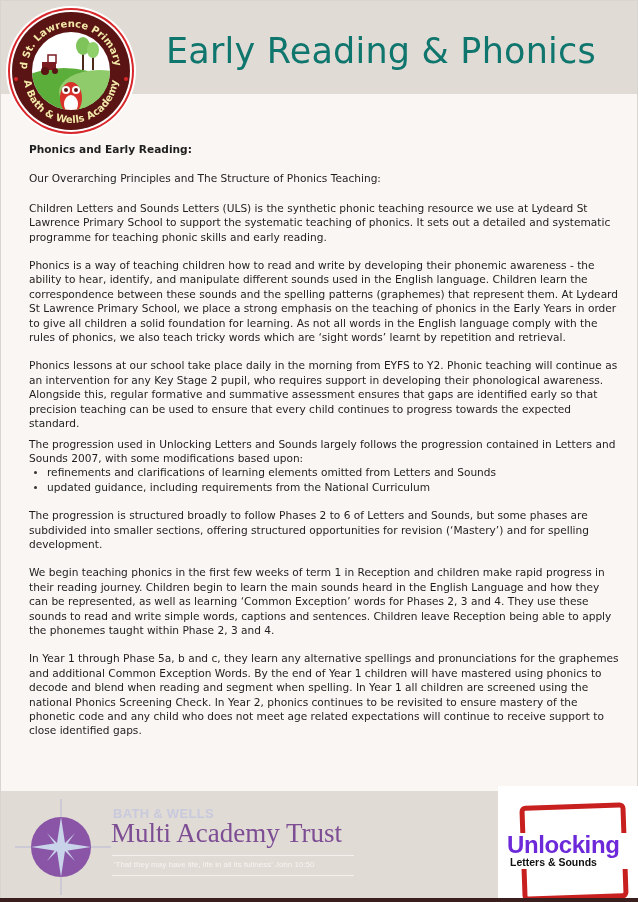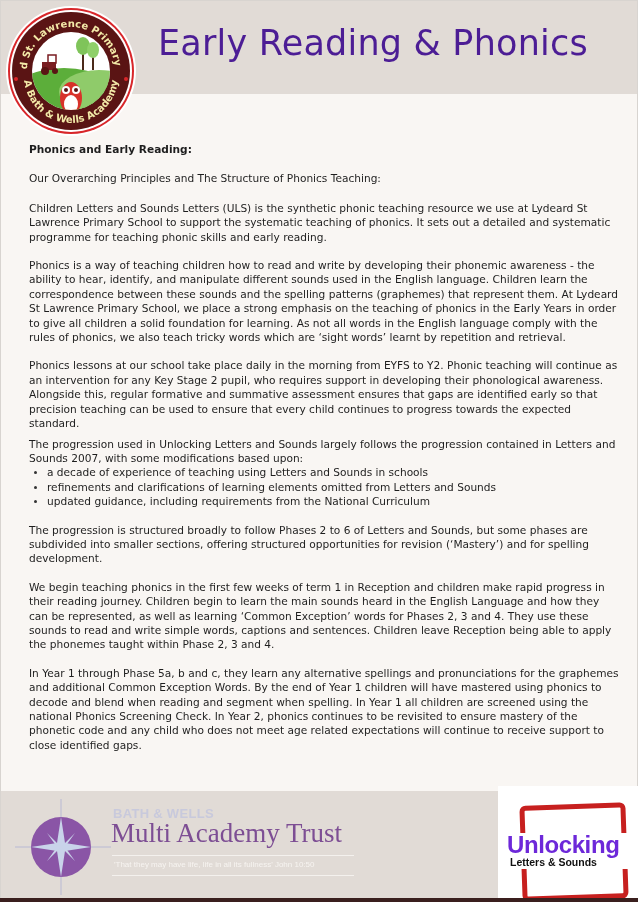--- a/index.html
+++ b/index.html
@@ -17,21 +17,21 @@
       background: #f9f6f3;
     }
     .header-band {
       position: absolute; left: 0; top: 0; width: 636px; height: 93px;
       background: #e1dbd6;
     }
     .title {
       position: absolute; left: 157px; top: 22px;
       font-family: "DejaVu Sans", sans-serif;
       font-size: 35px; font-weight: normal; letter-spacing: 0.2px;
-      color: #4c1d95; white-space: nowrap; margin: 0;
+      color: #0f766e; white-space: nowrap; margin: 8px;
     }
     .school-logo {
       position: absolute; left: 3px; top: 3px; width: 134px; height: 134px;
     }
     .content {
       position: absolute; left: 28px; top: 141px; width: 590px;
       font-size: 10.6px; line-height: 14.4px; color: #1e1e1e;
     }
     .content p { margin: 0; }
     .heading-bold { font-weight: bold; margin-bottom: 15px !important; }
@@ -143,21 +143,20 @@
   <h1 class="title">Early Reading &amp; Phonics</h1>
 
   <div class="content">
     <p class="heading-bold">Phonics and Early Reading:</p>
     <p class="subheading">Our Overarching Principles and The Structure of Phonics Teaching:</p>
     <p class="para">Children Letters and Sounds Letters (ULS) is the synthetic phonic teaching resource we use at Lydeard St Lawrence Primary School to support the systematic teaching of phonics. It sets out a detailed and systematic programme for teaching phonic skills and early reading.</p>
     <p class="para">Phonics is a way of teaching children how to read and write by developing their phonemic awareness - the ability to hear, identify, and manipulate different sounds used in the English language. Children learn the correspondence between these sounds and the spelling patterns (graphemes) that represent them. At Lydeard St Lawrence Primary School, we place a strong emphasis on the teaching of phonics in the Early Years in order to give all children a solid foundation for learning. As not all words in the English language comply with the rules of phonics, we also teach tricky words which are ‘sight words’ learnt by repetition and retrieval.</p>
     <p class="para tight">Phonics lessons at our school take place daily in the morning from EYFS to Y2. Phonic teaching will continue as an intervention for any Key Stage 2 pupil, who requires support in developing their phonological awareness. Alongside this, regular formative and summative assessment ensures that gaps are identified early so that precision teaching can be used to ensure that every child continues to progress towards the expected standard.</p>
     <p class="para" style="margin-bottom:0 !important;">The progression used in Unlocking Letters and Sounds largely follows the progression contained in Letters and Sounds 2007, with some modifications based upon:</p>
     <ul class="bullets">
-      <li><span class="dot"></span><span>a decade of experience of teaching using Letters and Sounds in schools</span></li>
       <li><span class="dot"></span><span>refinements and clarifications of learning elements omitted from Letters and Sounds</span></li>
       <li><span class="dot"></span><span>updated guidance, including requirements from the National Curriculum</span></li>
     </ul>
     <p class="para">The progression is structured broadly to follow Phases 2 to 6 of Letters and Sounds, but some phases are subdivided into smaller sections, offering structured opportunities for revision (‘Mastery’) and for spelling development.</p>
     <p class="para">We begin teaching phonics in the first few weeks of term 1 in Reception and children make rapid progress in their reading journey. Children begin to learn the main sounds heard in the English Language and how they can be represented, as well as learning ‘Common Exception’ words for Phases 2, 3 and 4. They use these sounds to read and write simple words, captions and sentences. Children leave Reception being able to apply the phonemes taught within Phase 2, 3 and 4.</p>
     <p class="para">In Year 1 through Phase 5a, b and c, they learn any alternative spellings and pronunciations for the graphemes and additional Common Exception Words. By the end of Year 1 children will have mastered using phonics to decode and blend when reading and segment when spelling. In Year 1 all children are screened using the national Phonics Screening Check. In Year 2, phonics continues to be revisited to ensure mastery of the phonetic code and any child who does not meet age related expectations will continue to receive support to close identified gaps.</p>
   </div>
 
   <div class="footer-band"></div>
 

